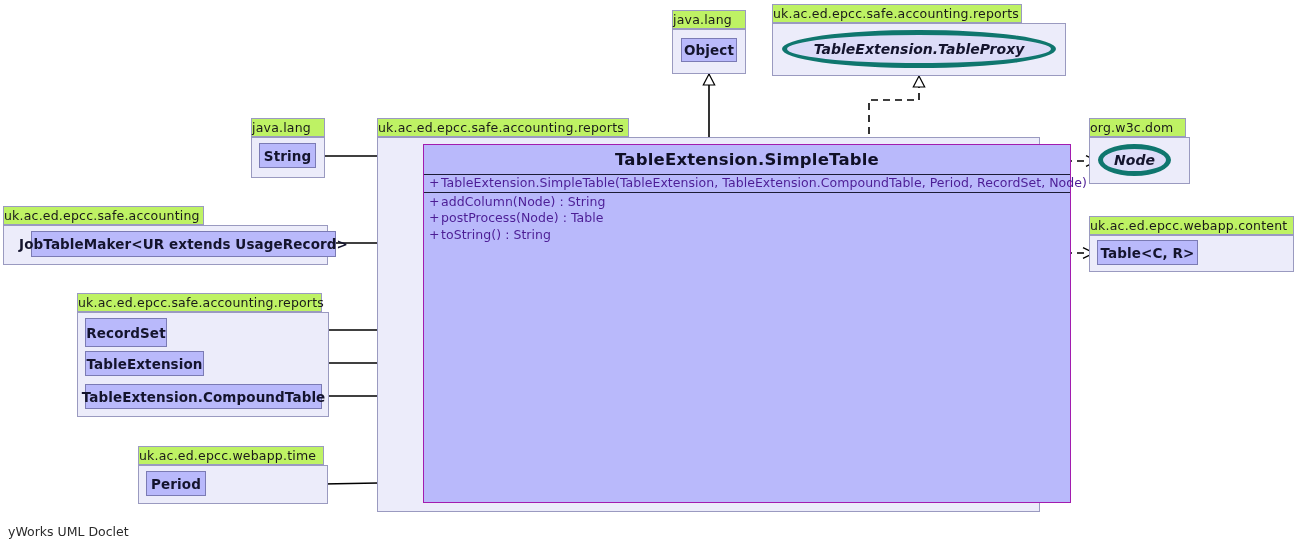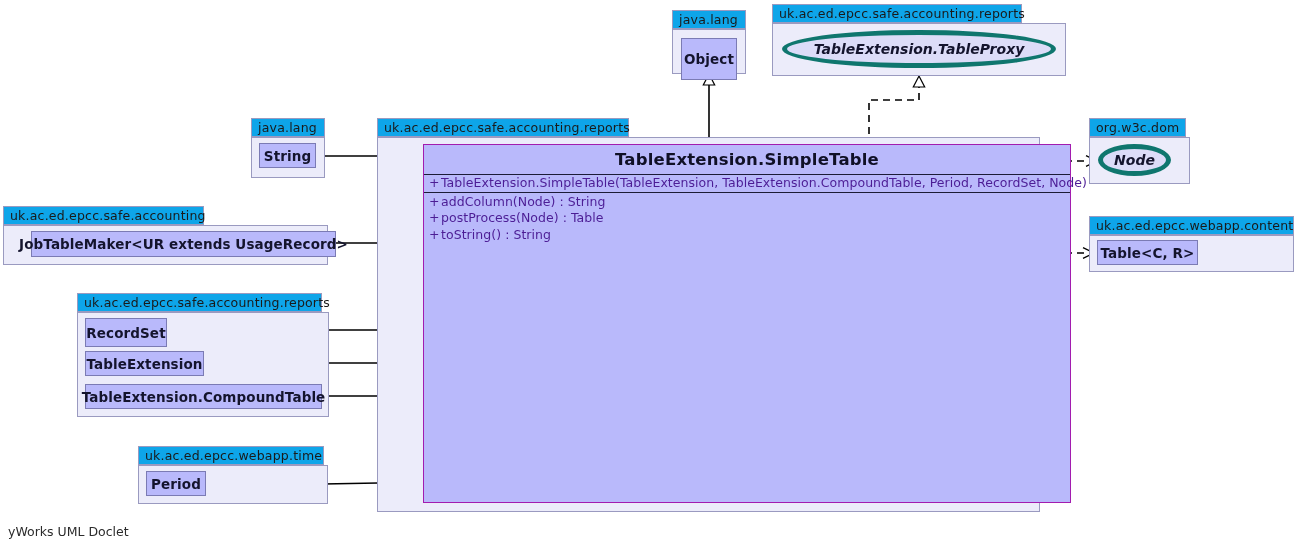--- a/index.html
+++ b/index.html
@@ -27,26 +27,26 @@
   .pkg {
     position: absolute;
     box-sizing: border-box;
   }
   .pkg-tab {
     position: absolute;
     left: 0;
     top: 0;
     height: 19px;
     box-sizing: border-box;
-    background: #0ea5e9;
+    background: #bef264;
     border: 1px solid #9a9ac0;
     font-size: 12.5px;
     color: #1a1a1a;
     line-height: 17px;
-    padding: 0 6px;
+    padding: 0 0;
     white-space: nowrap;
     letter-spacing: 0.2px;
   }
   .pkg-body {
     position: absolute;
     left: 0;
     box-sizing: border-box;
     background: #ececfa;
     border: 1px solid #9a9ac0;
   }
@@ -194,21 +194,21 @@
     </g>
 
     <g>
       <line x1="1041" y1="253" x2="1094" y2="253" stroke="#000000" stroke-width="1.5" stroke-dasharray="7,5" marker-end="url(#openArrowR)"></line>
     </g>
   </svg>
 
   <div class="pkg" style="left:672px; top:10px; width:74px; height:64px;">
     <div class="pkg-tab" style="width:74px;">java.lang</div>
     <div class="pkg-body" style="top:19px; width:74px; height:45px;"></div>
-    <div class="node" style="left:9px; top:28px; width:56px; height:42px;">Object</div>
+    <div class="node" style="left:9px; top:28px; width:56px; height:24px;">Object</div>
   </div>
 
   <div class="pkg" style="left:772px; top:4px; width:294px; height:72px;">
     <div class="pkg-tab" style="width:250px;">uk.ac.ed.epcc.safe.accounting.reports</div>
     <div class="pkg-body" style="top:19px; width:294px; height:53px;"></div>
     <div class="iface" style="left:10px; top:26px; width:274px; height:38px;">TableExtension.TableProxy</div>
   </div>
 
   <div class="pkg" style="left:251px; top:118px; width:74px; height:60px;">
     <div class="pkg-tab" style="width:74px;">java.lang</div>

